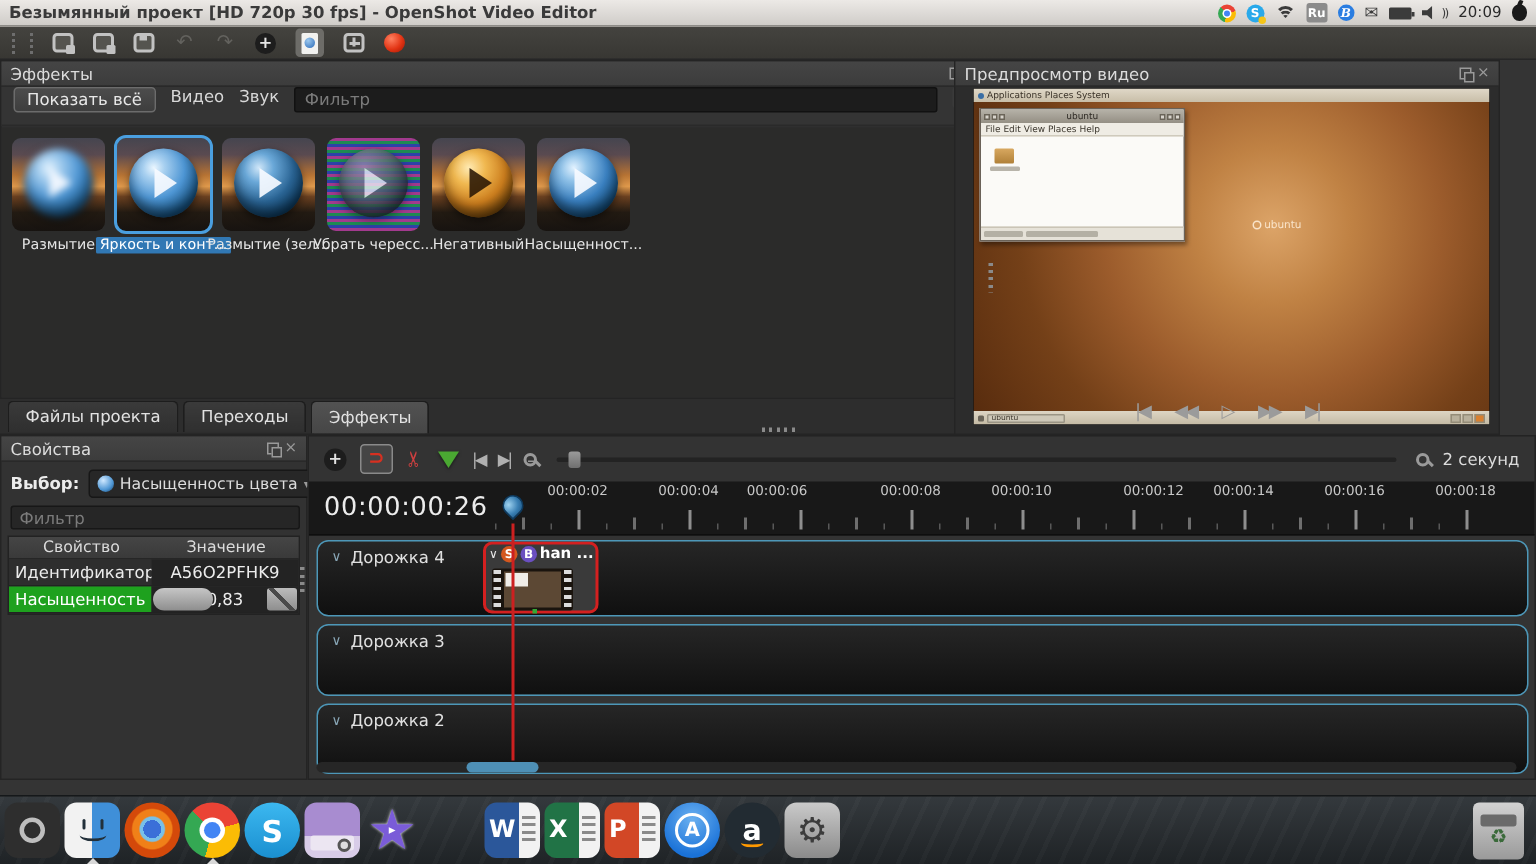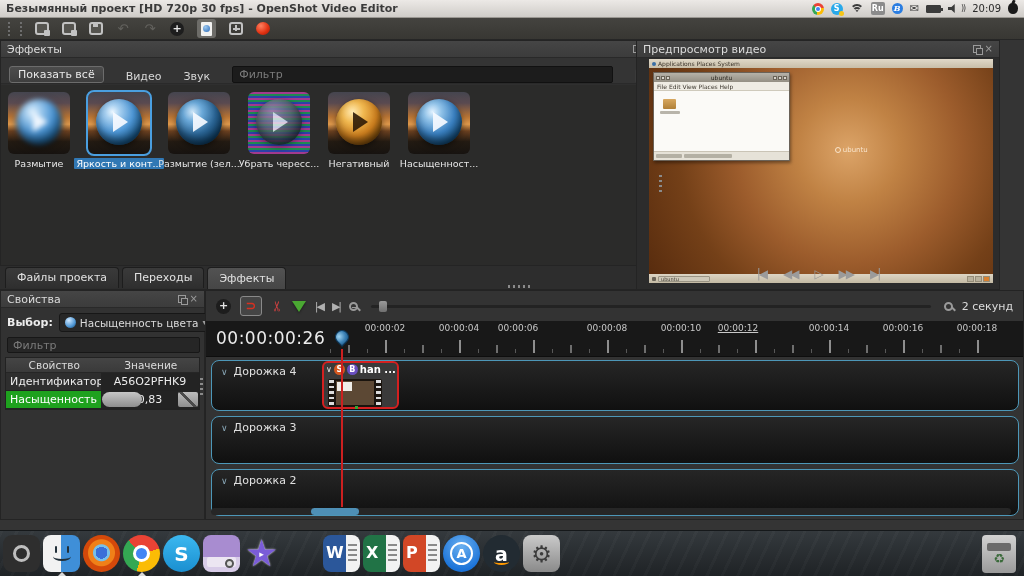--- a/index.html
+++ b/index.html
@@ -55,27 +55,27 @@
   .panel{position:absolute;background:#2f2f2f;border:1px solid #242424;}
   .panel-header{height:17px;background:linear-gradient(180deg,#454545,#3c3c3c);display:flex;align-items:center;padding:0 6px;border-bottom:1px solid #292929;}
   .panel-title{font-size:11px;color:#dcdcdc;}
   .panel-btns{margin-left:auto;display:flex;gap:4px;align-items:center;}
   .pb-float{width:8px;height:8px;border:1px solid #9a9a9a;position:relative;}
   .pb-float::after{content:"";position:absolute;left:2px;top:2px;width:5px;height:5px;border:1px solid #9a9a9a;background:#3c3c3c;}
   .pb-close{color:#9a9a9a;font-size:10px;line-height:10px;}
 
   
   .effects-panel{left:0;top:40px;width:660px;height:226px;}
-  .filterbar{height:26px;display:flex;align-items:flex-end;gap:22px;padding:0 8px;background:#343434;border-bottom:1px solid #2a2a2a;}
+  .filterbar{height:26px;display:flex;align-items:flex-start;gap:10px;padding:0 8px;background:#343434;border-bottom:1px solid #2a2a2a;}
   .btn-showall{font-size:11px;color:#e8e8e8;background:linear-gradient(180deg,#4c4c4c,#3e3e3e);border:1px solid #6c6c6c;border-radius:3px;padding:1px 8px;white-space:nowrap;}
   .flt-label{font-size:11px;color:#d8d8d8;white-space:nowrap;}
   .flt-input{flex:1;height:17px;background:#1c1c1c;border:1px solid #111;border-radius:2px;color:#ccc;font-size:11px;padding:0 6px;outline:none;}
   .flt-input::placeholder{color:#7b7b7b;}
   .flt-clear{width:16px;height:14px;border-radius:2px;background:#3a3a3a;color:#8a8a8a;font-size:9px;line-height:14px;text-align:center;}
-  .effects-list{position:absolute;left:0;right:0;top:44px;bottom:0;background:#2b2b2a;display:flex;gap:16px;padding:7px 6px;}
+  .effects-list{position:absolute;left:0;right:0;top:44px;bottom:0;background:#2b2b2a;display:flex;gap:6px;padding:7px 6px;}
   .effect-card{width:64px;display:flex;flex-direction:column;align-items:center;flex:none;}
   .effect-thumb{width:62px;height:62px;border-radius:6px;overflow:hidden;position:relative;
     background:linear-gradient(180deg,#45454f 0%,#5a4a50 18%,#b87434 40%,#e09a4c 52%,#6a4020 63%,#221a12 80%,#171310 100%);}
   .effect-card.selected .effect-thumb{outline:2px solid #4a9fe0;}
   .orb{width:46px;height:46px;border-radius:50%;position:absolute;left:8px;top:7px;
     background:radial-gradient(circle at 36% 28%,#eaf6ff 0%,#a8d0f0 16%,#4e96d4 46%,#175280 74%,#0a2c4e 100%);
     box-shadow:inset 0 -5px 8px rgba(0,0,0,.45),0 2px 6px rgba(0,0,0,.5);}
   .play{position:absolute;left:17px;top:13px;width:0;height:0;border-left:15px solid rgba(246,250,255,.92);border-top:10px solid transparent;border-bottom:10px solid transparent;}
   .t-blur .orb{filter:blur(2.5px);}
   .t-chroma .orb{background:radial-gradient(circle at 36% 28%,#cfe6f8 0%,#6aa8d8 22%,#2a6494 52%,#0c3a5e 78%,#062238 100%);}
@@ -513,21 +513,21 @@
         <div class="tick half" style="left: 678.5px; height: 4px;"></div>
         <div class="tick minor" style="left: 734px; height: 8px;"></div>
         <div class="tick half" style="left: 715.5px; height: 4px;"></div>
         <div class="tick" style="left: 771px; height: 13px;"></div>
         <div class="tick half" style="left: 752.5px; height: 4px;"></div>
         <div class="ruler-label" style="left: 179px;">00:00:02</div>
         <div class="ruler-label" style="left: 253px;">00:00:04</div>
         <div class="ruler-label" style="left: 312px;">00:00:06</div>
         <div class="ruler-label" style="left: 401px;">00:00:08</div>
         <div class="ruler-label" style="left: 475px;">00:00:10</div>
-        <div class="ruler-label" style="left: 532px; text-decoration: underline;">00:00:12</div>
+        <div class="ruler-label" style="left: 563px;">00:00:12</div>
         <div class="ruler-label" style="left: 623px;">00:00:14</div>
         <div class="ruler-label" style="left: 697px;">00:00:16</div>
         <div class="ruler-label" style="left: 771px;">00:00:18</div>
       </div>
     <div class="playhead"></div>
     <div class="playhead-line"></div>
     <div class="tl-tracks" id="tl-tracks">
         <div class="track" style="top: 3px; height: 51px;">
           <div class="track-label">
             <span class="track-chev">∨</span>

